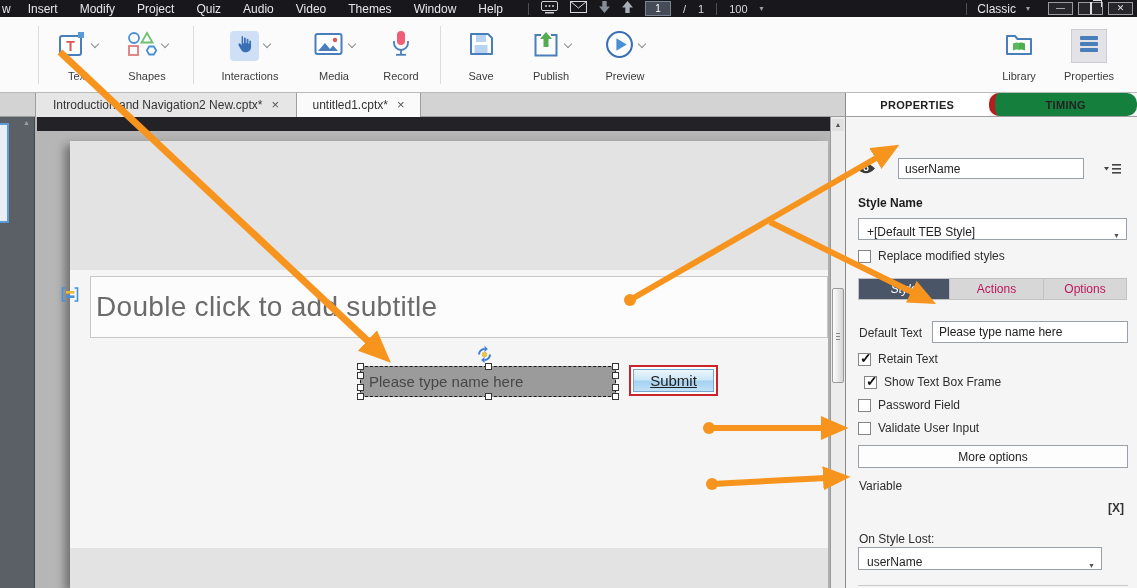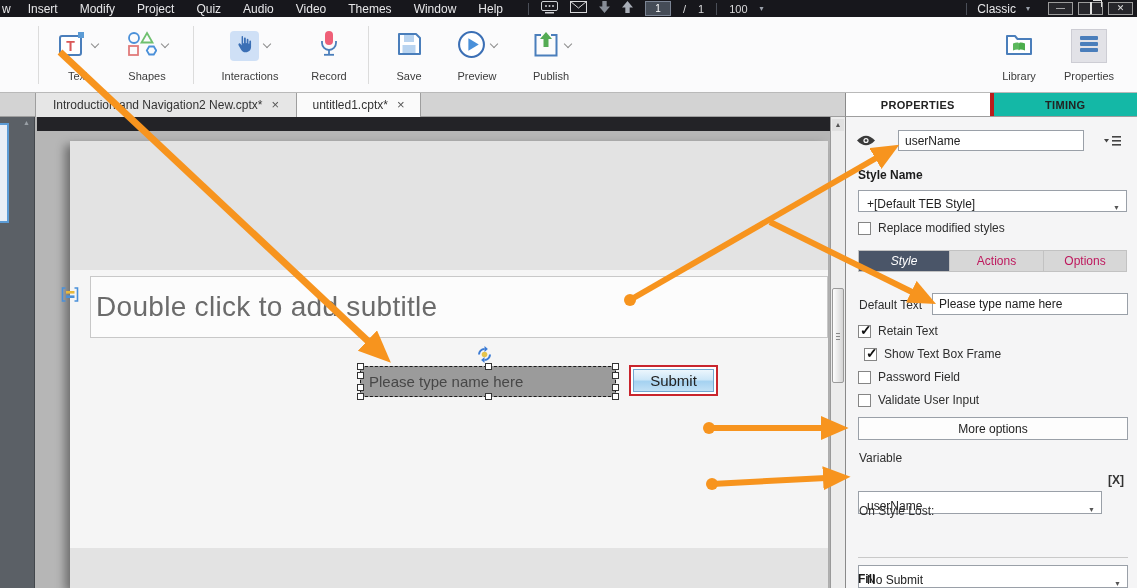--- a/index.html
+++ b/index.html
@@ -44,21 +44,21 @@
   .doc-tab{position:absolute;top:0;height:24px;display:flex;align-items:center;justify-content:center;
     gap:9px;font-size:12px;color:#333;border-right:1px solid #9e9e9e;}
   .doc-tab.t1{left:35px;width:262px;background:#e6e6e6;border-left:1px solid #9e9e9e;}
   .doc-tab.t2{left:297px;width:124px;background:#fafafa;}
   .tab-close{font-size:13px;color:#555;line-height:10px;}
   
   .props-header{position:absolute;top:93px;left:845px;width:292px;height:24px;display:flex;
     border-bottom:1px solid #9e9e9e;border-left:1px solid #8a8a8a;}
   .ph-tab{flex:1;display:flex;align-items:center;justify-content:center;font-size:11px;
     font-weight:bold;color:#222;letter-spacing:.3px;background:#fff;}
-  .ph-tab.timing{background:#14b8a6;border-left:4px solid #b91c1c;}
+  .ph-tab.timing{background:#15803d;border-left:6px solid #b91c1c;border-radius:10px;}
   
   .filmstrip{position:absolute;top:117px;left:0;width:35px;height:471px;background:#5b6066;
     border-right:1px solid #43474c;}
   .fs-thumb{position:absolute;left:0;top:6px;width:9px;height:100px;background:#e8eef6;
     border:2px solid #5b9bd5;border-left:none;}
   .fs-up{position:absolute;right:4px;top:2px;font-size:7px;color:#9aa0a6;}
   
   .canvas{position:absolute;top:117px;left:35px;width:795px;height:471px;background:#b6b6b6;overflow:hidden;}
   .canvas-topbar{position:absolute;top:0;left:2px;right:0;height:14px;background:#232327;}
   .slide{position:absolute;left:35px;top:24px;width:758px;height:447px;background:#f5f5f5;
@@ -71,34 +71,34 @@
   .ph-marker{position:absolute;left:-9px;top:146px;}
   .teb{position:absolute;left:290px;top:225px;width:256px;height:31px;background:#9b9b9b;
     border:1px dashed #1a1a1a;display:flex;align-items:center;}
   .teb-text{font-size:15px;color:#474747;padding-left:8px;}
   .handle{position:absolute;width:7px;height:7px;background:#fff;border:1px solid #333;}
   .rotate-handle{position:absolute;left:405px;top:204px;}
   .submit-outer{position:absolute;left:559px;top:224px;width:89px;height:31px;border:2px solid #c9252d;
     background:#fff;padding:2px;}
   .submit-btn{width:100%;height:100%;border:1px solid #74a8d0;
     background:linear-gradient(#ecf6fd 0%,#cde7f8 45%,#a5d2f1 55%,#c2e1f6 100%);
-    display:flex;align-items:center;justify-content:center;font-size:15px;color:#222;}
+    display:flex;align-items:center;justify-content:center;font-size:15px;color:#222;text-decoration:underline;}
   
   .vscroll{position:absolute;top:117px;left:830px;width:15px;height:471px;background:#ececec;
     border-left:1px solid #9a9a9a;}
   .vs-up{position:absolute;top:2px;left:1px;right:1px;height:12px;background:#e0e0e0;text-align:center;
     font-size:7px;color:#555;line-height:12px;}
   .vs-thumb{position:absolute;top:171px;left:1px;right:1px;height:95px;border:1px solid #9a9a9a;
     border-radius:2px;background:linear-gradient(to right,#fdfdfd,#d5d5d5);}
   .vs-grip{position:absolute;top:50%;left:3px;right:3px;height:7px;margin-top:-3px;
     background:repeating-linear-gradient(#888 0 1px,transparent 1px 3px);}
   
   .props{position:absolute;top:117px;left:845px;width:292px;height:471px;background:#f5f5f6;
     border-left:1px solid #8a8a8a;font-size:12px;color:#2e2e2e;}
-  .p-abs{position:absolute;}
+  .p-abs{position:absolute;margin-top:28px;}
   .p-input{background:#fff;border:1px solid #9aa0a8;padding:0 6px;font-size:12px;color:#222;
     display:flex;align-items:center;}
   .p-select{background:#fff;border:1px solid #9aa0a8;padding:0 8px;font-size:12px;color:#222;
     display:flex;align-items:flex-end;position:relative;}
   .p-select .dd{position:absolute;right:6px;font-size:7px;color:#555;}
   .p-label-bold{font-weight:bold;color:#1c1c1c;}
   .cb-row{display:flex;align-items:center;gap:7px;}
   .cb{width:13px;height:13px;background:#fff;border:1px solid #858585;position:relative;}
   .cb[data-checked="true"]::after{content:"✓";position:absolute;left:1px;top:-4px;font-size:14px;
     font-weight:bold;color:#111;}
@@ -208,20 +208,33 @@
       <div class="tool-top">
         <span class="inter-tile">
           <svg width="21" height="22" viewBox="0 0 24 24">
               <path fill="#3b6fb5" d="M9 2.5c.7 0 1.3.6 1.3 1.3v7.4l1-.2V5.6c0-.6.5-1.1 1.1-1.1.6 0 1.1.5 1.1 1.1V11l1-.1V7c0-.6.5-1 1-1 .6 0 1 .4 1 1v4.6l1-.1V9c0-.5.4-1 1-1 .5 0 1 .4 1 1v6.2c0 3.6-2.4 6.3-6.1 6.3-2.9 0-4.4-1.5-5.6-3.6l-2.6-4.6c-.4-.7-.1-1.5.6-1.9.6-.3 1.4-.1 1.8.5l1.1 1.7V3.8c0-.7.6-1.3 1.3-1.3z"></path>
             </svg>
         </span>
         <span class="chev"></span>
       </div>
       <div class="tool-label">Interactions</div>
     </div>
+    <div class="tool" style="width:72px">
+      <div class="tool-top">
+        <span>
+          <svg width="30" height="24" viewBox="0 0 30 24">
+              <rect x="1.5" y="2" width="26" height="20" rx="2" fill="#fff" stroke="#4a7ebb" stroke-width="2"></rect>
+              <circle cx="21" cy="8" r="2.2" fill="#e05555"></circle>
+              <path d="M4 19 l7-8 5 6 3-3.5 5 5.5z" fill="#4a7ebb"></path>
+            </svg>
+        </span>
+        <span class="chev"></span>
+      </div>
+      <div class="tool-label">Media</div>
+    </div>
     <div class="tool" style="width:62px">
       <div class="tool-top">
         <span>
           <svg width="20" height="28" viewBox="0 0 20 28">
               <rect x="6" y="1" width="8" height="14" rx="4" fill="#ef5f77"></rect>
               <path d="M3 11 v2 a7 7 0 0 0 14 0 v-2" fill="none" stroke="#4a7ebb" stroke-width="1.8"></path>
               <line x1="10" y1="20" x2="10" y2="24" stroke="#4a7ebb" stroke-width="1.8"></line>
               <line x1="5" y1="24.8" x2="15" y2="24.8" stroke="#4a7ebb" stroke-width="1.8"></line>
             </svg>
         </span>
@@ -234,43 +247,43 @@
         <span>
           <svg width="26" height="26" viewBox="0 0 26 26">
               <path d="M3 3 h17 l4 4 v16 H3z" fill="#fff" stroke="#4a7ebb" stroke-width="2" stroke-linejoin="round"></path>
               <rect x="8" y="4" width="10" height="7" fill="#b9d4f0"></rect>
               <rect x="6.5" y="14" width="13" height="8" fill="#b9d4f0"></rect>
             </svg>
         </span>
       </div>
       <div class="tool-label">Save</div>
     </div>
+    <div class="tool" style="width:76px">
+      <div class="tool-top">
+        <span>
+          <svg width="28" height="27" viewBox="0 0 28 27">
+              <path d="M9 4 H3.5 V24.5 H24.5 V4 H19" fill="none" stroke="#4a7ebb" stroke-width="2"></path>
+              <path d="M14 1 l6 7 h-3.5 v8 h-5 v-8 H8z" fill="#54ab54"></path>
+            </svg>
+        </span>
+        <span class="chev"></span>
+      </div>
+      <div class="tool-label">Publish</div>
+    </div>
     <div class="tool" style="width:72px">
       <div class="tool-top">
         <span>
           <svg width="29" height="29" viewBox="0 0 28 28">
               <circle cx="14" cy="14" r="12" fill="#fff" stroke="#3b6fb5" stroke-width="2"></circle>
               <path d="M11 8 l10 6 -10 6z" fill="#4a90d9"></path>
             </svg>
         </span>
         <span class="chev"></span>
       </div>
       <div class="tool-label">Preview</div>
-    </div>
-    <div class="tool" style="width:76px">
-      <div class="tool-top">
-        <span>
-          <svg width="28" height="27" viewBox="0 0 28 27">
-              <path d="M9 4 H3.5 V24.5 H24.5 V4 H19" fill="none" stroke="#4a7ebb" stroke-width="2"></path>
-              <path d="M14 1 l6 7 h-3.5 v8 h-5 v-8 H8z" fill="#54ab54"></path>
-            </svg>
-        </span>
-        <span class="chev"></span>
-      </div>
-      <div class="tool-label">Publish</div>
     </div>
     <div class="spacer"></div>
     <div class="tool" style="width:64px">
       <div class="tool-top">
         <span>
           <svg width="28" height="24" viewBox="0 0 28 24">
               <path d="M2 4 h8 l2.5 3 H26 v15 H2z" fill="#fff" stroke="#4a7ebb" stroke-width="2" stroke-linejoin="round"></path>
               <path d="M8 11.5 c3-1.5 6-1.5 6 0 v7 c0-1.5-3-1.5-6 0z" fill="#5cb85c"></path>
               <path d="M20 11.5 c-3-1.5-6-1.5-6 0 v7 c0-1.5 3-1.5 6 0z" fill="#4cae4c"></path>
             </svg>

